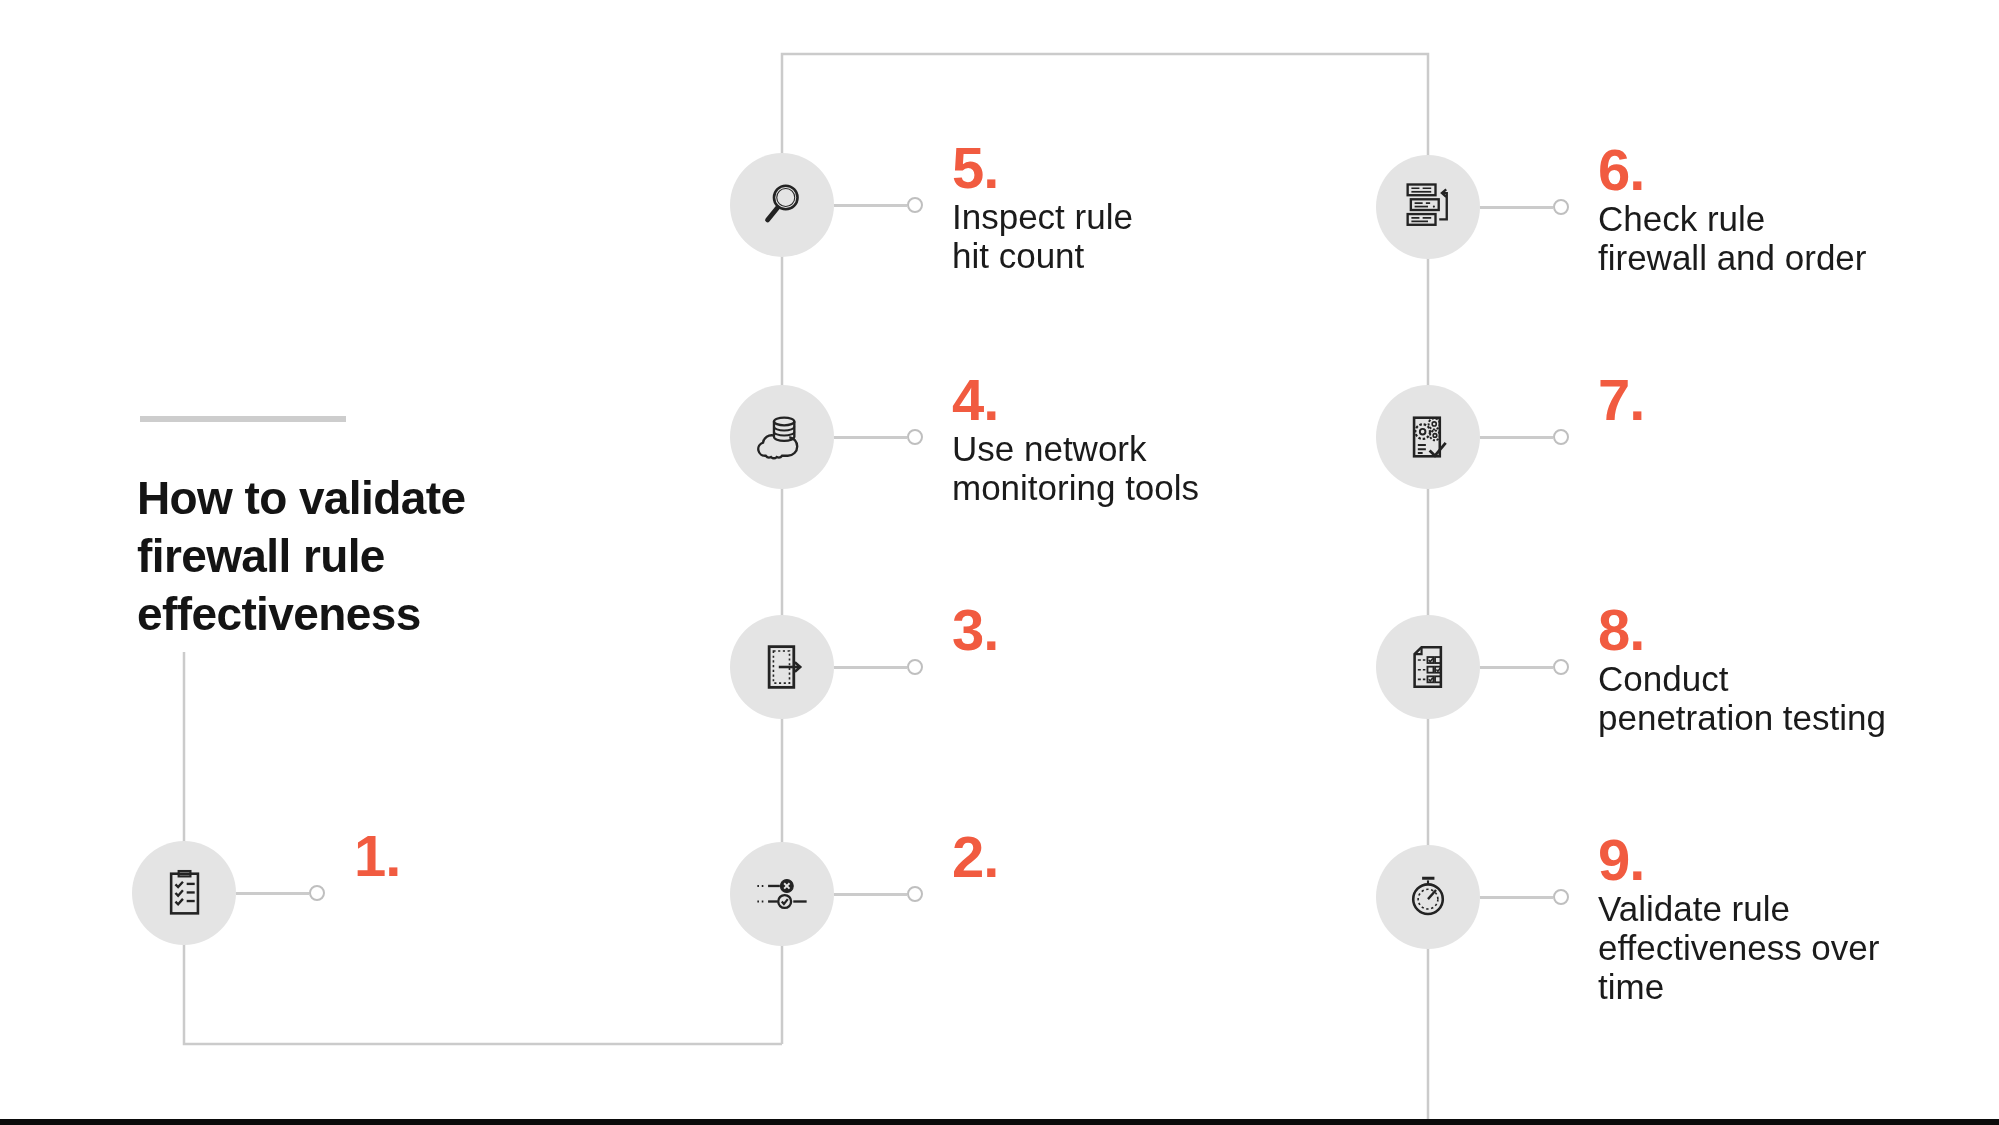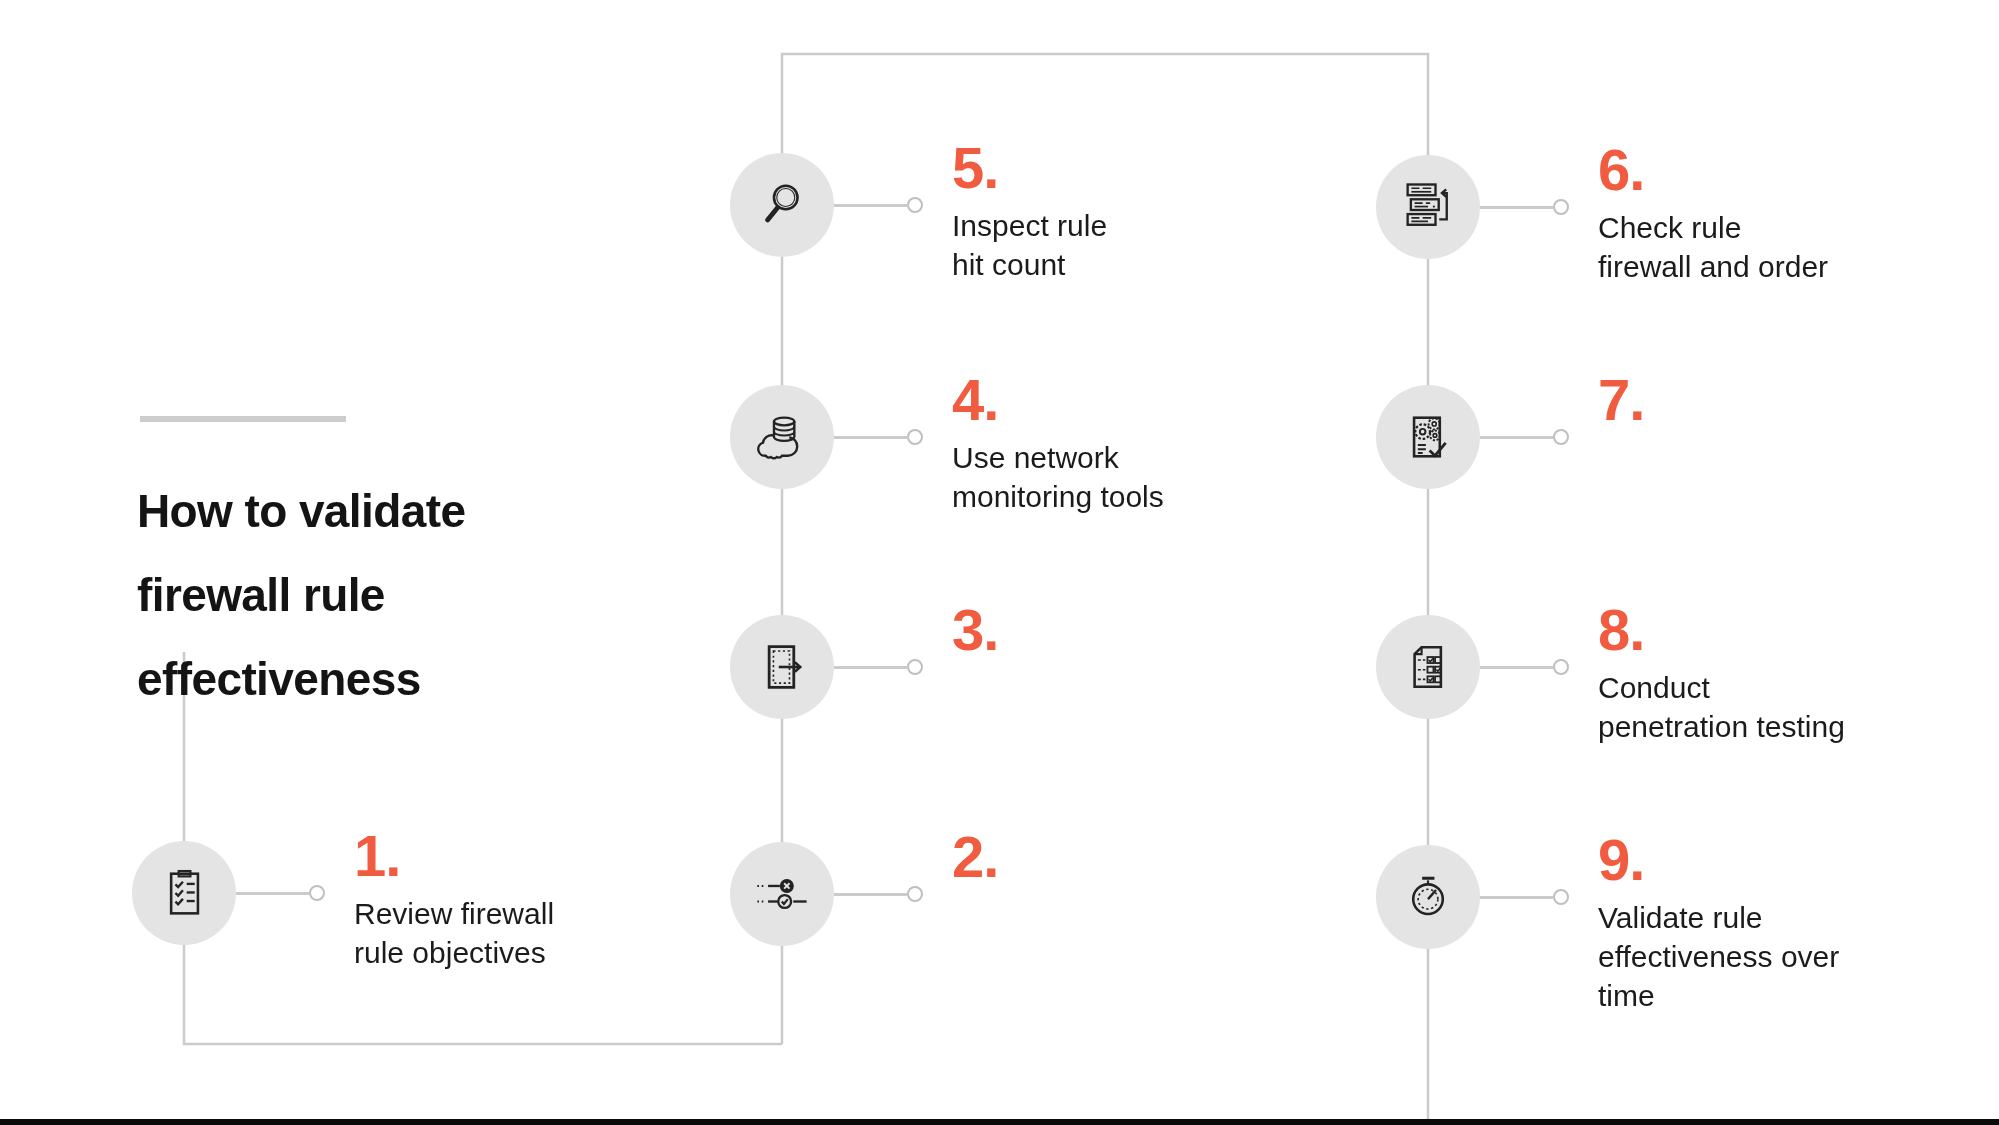--- a/index.html
+++ b/index.html
@@ -6,35 +6,35 @@
   body{
     width:1999px;height:1125px;position:relative;background:#ffffff;
     font-family:"Liberation Sans", sans-serif;overflow:hidden;
     --accent:#f15b40;--circle-bg:#e4e4e4;--connector:#cbcbcb;--text:#1b1b1b;--footer-bar:#0b0b0b;
   }
   .connectors{position:absolute;left:0;top:0;width:1999px;height:1125px;}
   .connectors path{fill:none;stroke:var(--connector);stroke-width:2.5;}
   .accent-line{position:absolute;left:140px;top:416px;width:206px;height:6px;background:#cdcdcd;}
   .title{
     position:absolute;left:137px;top:438px;font-size:46px;font-weight:800;
-    letter-spacing:-0.6px;line-height:84px;color:#141414;white-space:pre-line;
+    letter-spacing:-0.6px;line-height:58px;color:#141414;white-space:pre-line;
   }
   .step{position:absolute;width:620px;height:104px;}
   .circle{
     position:absolute;left:0;top:0;width:104px;height:104px;border-radius:50%;
     background:var(--circle-bg);display:flex;align-items:center;justify-content:center;
   }
   .stub{position:absolute;left:104px;top:51px;width:73px;height:2.5px;background:var(--connector);}
   .ring{
     position:absolute;left:177px;top:44px;width:12px;height:12px;background:#fff;
     border:2.5px solid #bfbfbf;border-radius:50%;
   }
   .content{position:absolute;left:222px;top:-14px;}
   .num{font-size:58px;font-weight:800;color:var(--accent);line-height:1;letter-spacing:-1px;}
-  .desc{margin-top:9px;font-size:30px;line-height:39px;color:var(--text);white-space:pre-line;}
+  .desc{font-size:35px;line-height:39px;color:var(--text);white-space:pre-line;}
   .s1{left:132px;top:841px;}
   .s2{left:730px;top:842px;}
   .s3{left:730px;top:615px;}
   .s4{left:730px;top:385px;}
   .s5{left:730px;top:153px;}
   .s6{left:1376px;top:155px;}
   .s7{left:1376px;top:385px;}
   .s8{left:1376px;top:615px;}
   .s9{left:1376px;top:845px;}
   .bottom-bar{position:absolute;left:0;right:0;bottom:0;height:6px;background:var(--footer-bar);}
@@ -63,22 +63,20 @@
       <path d="M20 28 l2.5 2.5 L27 25.5" stroke-width="2.2"></path>
       <path d="M30.5 27.5 H38" stroke-width="2.2"></path>
       <path d="M20 36 l2.5 2.5 L27 33.5" stroke-width="2.2"></path>
       <path d="M30.5 35.5 H38" stroke-width="2.2"></path>
     </svg>
   </div>
   <div class="stub"></div>
   <div class="ring"></div>
   <div class="content">
     <div class="num">1.</div>
-    <div class="desc">Review firewall
-rule objectives</div>
   </div>
 </div>
 
 <div class="step s2">
   <div class="circle">
     <svg class="icon" width="60" height="60" viewBox="0 0 56 56">
       <path d="M5 20.5 H13" stroke-width="1.8" stroke-dasharray="1.5 2.6"></path>
       <path d="M15 20.5 H26" stroke-width="2.2"></path>
       <circle cx="32.5" cy="20.5" r="6" fill="#232323"></circle>
       <path d="M30 18 l5 5 M35 18 l-5 5" stroke="#e4e4e4" stroke-width="1.8"></path>

